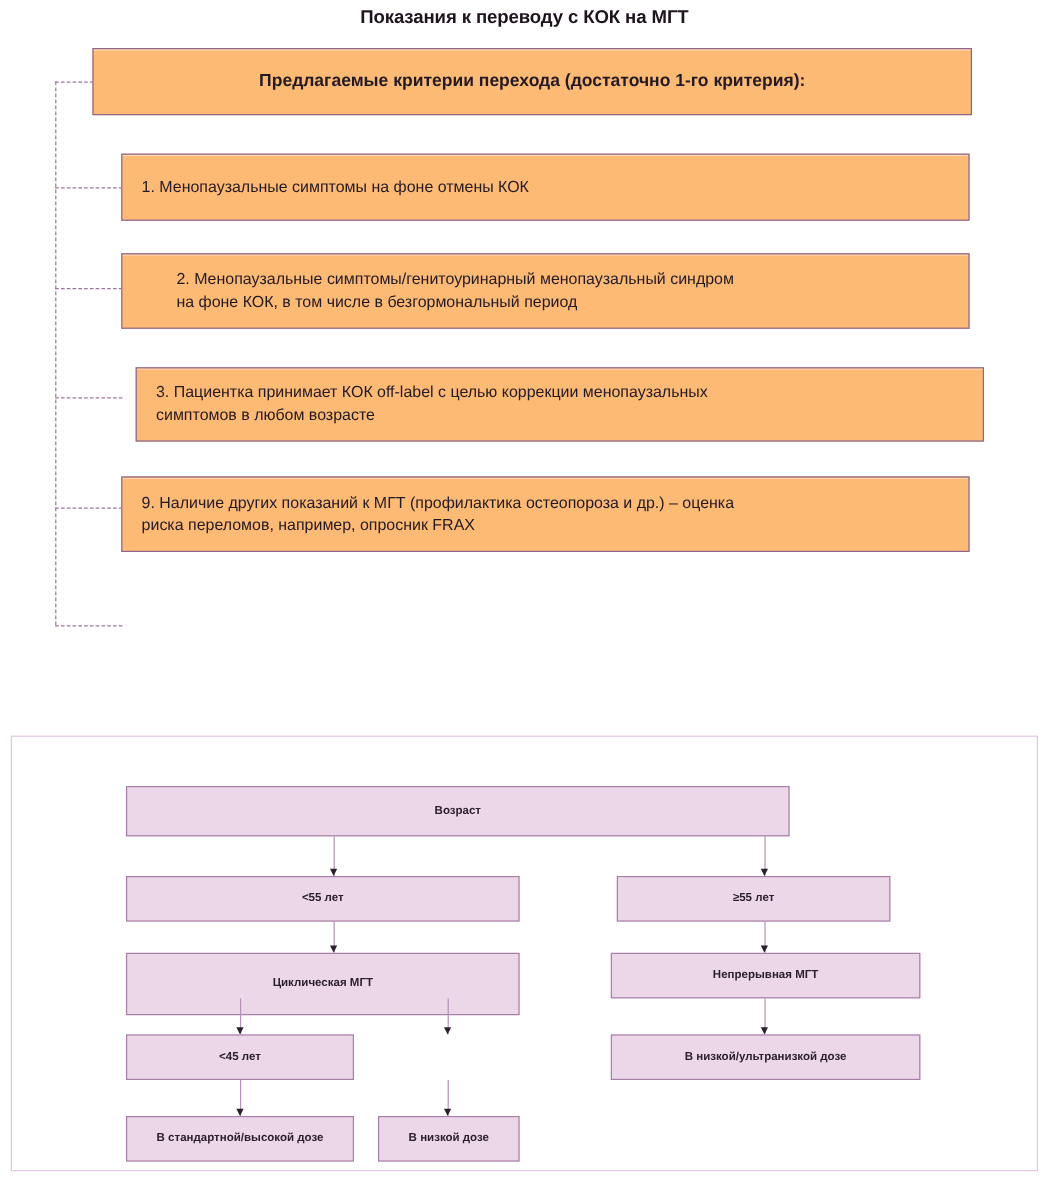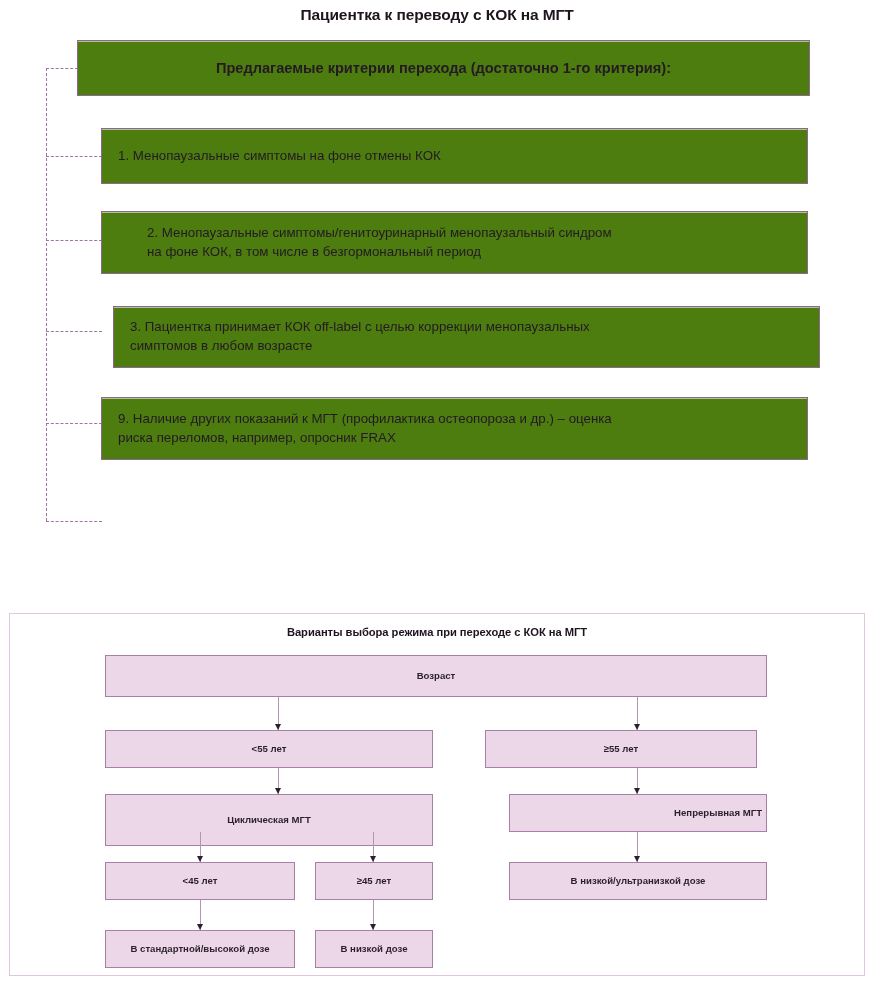--- a/index.html
+++ b/index.html
@@ -33,21 +33,21 @@
     font-size: 15.5px;
     font-weight: bold;
     letter-spacing: -0.1px;
     color: #1d141d;
   }
 
   
   .crit-box {
     position: absolute;
     box-sizing: border-box;
-    background: #4d7c0f;
+    background: #fdba74;
     border: 1.6px solid #8e6690;
     box-shadow: 0 1px 0 rgba(255,255,255,0.55) inset;
     display: flex;
     align-items: center;
     padding: 6px 16px 6px 16px;
   }
   .crit-box .txt {
     font-size: 13.3px;
     line-height: 1.42;
     color: #241a24;
@@ -132,21 +132,21 @@
     border-left: 3.6px solid transparent;
     border-right: 3.6px solid transparent;
     border-top: 6px solid #2b202b;
   }
 </style>
 </head>
 <body>
 
 <div id="page">
 
-  <div class="main-title">Пациентка к переводу с КОК на МГТ</div>
+  <div class="main-title">Показания к переводу с КОК на МГТ</div>
 
   <div class="spine"></div>
 
   <div class="branch" style="left:46px; top:68px; width:32px;"></div>
   <div class="branch" style="left:46px; top:156px; width:56px;"></div>
   <div class="branch" style="left:46px; top:240px; width:56px;"></div>
   <div class="branch" style="left:46px; top:331px; width:56px;"></div>
   <div class="branch" style="left:46px; top:423px; width:56px;"></div>
   <div class="branch" style="left:46px; top:521px; width:56px;"></div>
 
@@ -169,70 +169,66 @@
   </div>
 
   <div class="crit-box" style="left:101px; top:397px; width:707px; height:63px;">
     <span class="txt">9. Наличие других показаний к МГТ (профилактика остеопороза и др.) – оценка
 риска переломов, например, опросник FRAX</span>
   </div>
 
 
   <div class="panel">
 
-    <div class="panel-title">Варианты выбора режима при переходе с КОК на МГТ</div>
-
-    <div class="node" style="left:95px; top:41px; width:662px; height:42px;">
+
+    <div class="node" style="left:95px; top:41px; width:553px; height:42px;">
       <span class="txt">Возраст</span>
     </div>
 
     <div class="conn" style="left:268px; top:83px; height:33px;"></div>
     <div class="arrow" style="left:264.5px; top:110px;"></div>
 
     <div class="conn" style="left:627px; top:83px; height:33px;"></div>
     <div class="arrow" style="left:623.5px; top:110px;"></div>
 
     <div class="node" style="left:95px; top:116px; width:328px; height:38px;">
       <span class="txt">&lt;55 лет</span>
     </div>
 
-    <div class="node" style="left:475px; top:116px; width:272px; height:38px;">
+    <div class="node" style="left:504px; top:116px; width:228px; height:38px;">
       <span class="txt">≥55 лет</span>
     </div>
 
     <div class="conn" style="left:268px; top:154px; height:26px;"></div>
     <div class="arrow" style="left:264.5px; top:174px;"></div>
 
     <div class="conn" style="left:627px; top:154px; height:26px;"></div>
     <div class="arrow" style="left:623.5px; top:174px;"></div>
 
     <div class="node" style="left:95px; top:180px; width:328px; height:52px;">
       <span class="txt">Циклическая МГТ</span>
     </div>
 
-    <div class="node" style="left:499px; top:180px; width:258px; height:38px;justify-content:flex-end;">
+    <div class="node" style="left:499px; top:180px; width:258px; height:38px;">
       <span class="txt">Непрерывная МГТ</span>
     </div>
 
     <div class="conn" style="left:190px; top:218px; height:30px;"></div>
     <div class="arrow" style="left:186.5px; top:242px;"></div>
 
     <div class="conn" style="left:363px; top:218px; height:30px;"></div>
     <div class="arrow" style="left:359.5px; top:242px;"></div>
 
     <div class="conn" style="left:627px; top:218px; height:30px;"></div>
     <div class="arrow" style="left:623.5px; top:242px;"></div>
 
     <div class="node" style="left:95px; top:248px; width:190px; height:38px;">
       <span class="txt">&lt;45 лет</span>
     </div>
 
-    <div class="node" style="left:305px; top:248px; width:118px; height:38px;">
-      <span class="txt">≥45 лет</span>
-    </div>
 
     <div class="node" style="left:499px; top:248px; width:258px; height:38px;">
       <span class="txt">В низкой/ультранизкой дозе</span>
     </div>
 
     <div class="conn" style="left:190px; top:286px; height:30px;"></div>
     <div class="arrow" style="left:186.5px; top:310px;"></div>
 
     <div class="conn" style="left:363px; top:286px; height:30px;"></div>
     <div class="arrow" style="left:359.5px; top:310px;"></div>

